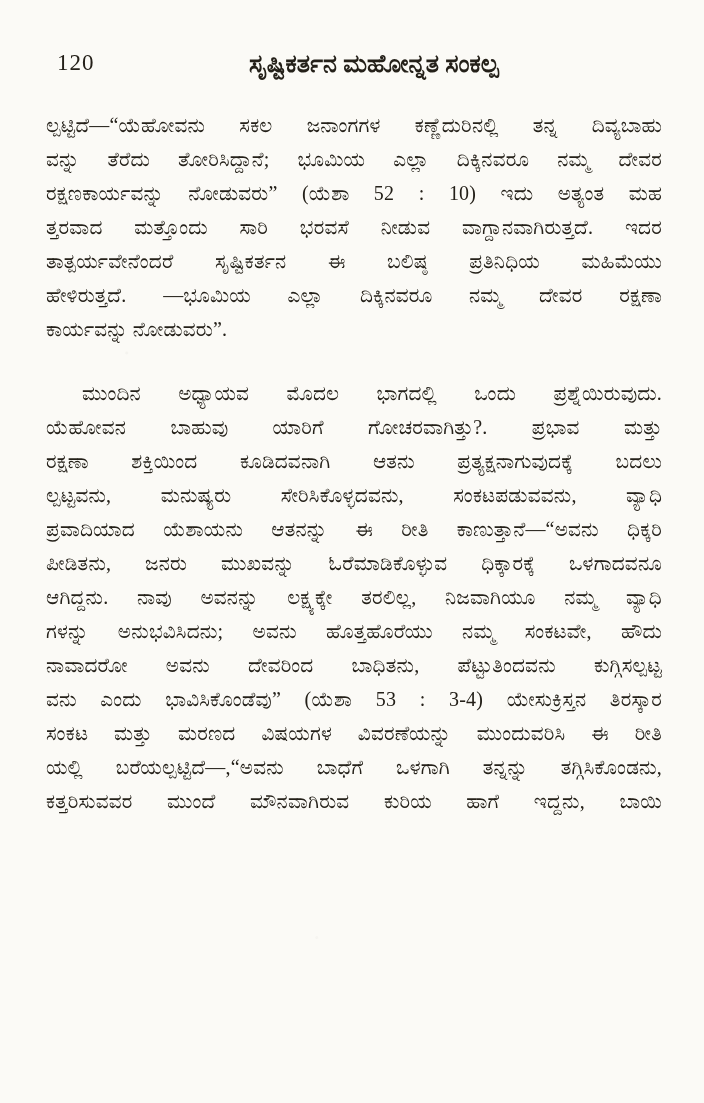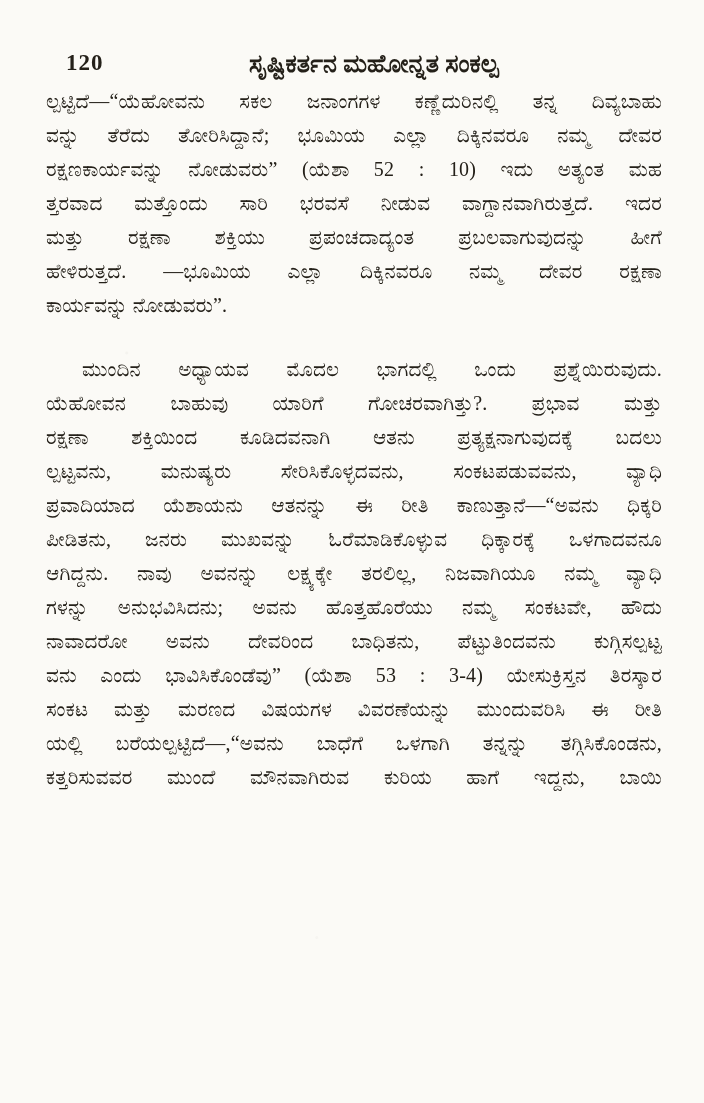--- a/index.html
+++ b/index.html
@@ -27,33 +27,34 @@
     left: 46px;
     top: 50px;
     width: 616px;
   }
   .header {
     position: relative;
     height: 34px;
   }
   .pagenum {
     position: absolute;
-    left: 20px;
+    left: 11px;
     top: 0;
     font-size: 23px;
-    font-weight: bold;
+    font-weight: normal;
     letter-spacing: 1px;
   }
   .title {
     text-align: center;
     font-size: 25px;
     font-weight: 600;
     padding-left: 40px;
   }
   .body {
+    margin-top: 24px;
     font-size: 20px;
     line-height: 34px;
     letter-spacing: 0.2px;
   }
   .para { margin: 0; }
   .para + .para { margin-top: 30px; }
   .line {
     text-align: justify;
     text-align-last: justify;
     white-space: normal;
@@ -75,21 +76,21 @@
     <div class="header">
       <span class="pagenum">120</span>
       <div class="title">ಸೃಷ್ಟಿಕರ್ತನ ಮಹೋನ್ನತ ಸಂಕಲ್ಪ</div>
     </div>
     <div class="body">
         <div class="para">
           <div class="line">ಲ್ಪಟ್ಟಿದೆ—“ಯೆಹೋವನು ಸಕಲ ಜನಾಂಗಗಳ ಕಣ್ಣೆದುರಿನಲ್ಲಿ ತನ್ನ ದಿವ್ಯಬಾಹು</div>
           <div class="line">ವನ್ನು ತೆರೆದು ತೋರಿಸಿದ್ದಾನೆ; ಭೂಮಿಯ ಎಲ್ಲಾ ದಿಕ್ಕಿನವರೂ ನಮ್ಮ ದೇವರ</div>
           <div class="line">ರಕ್ಷಣಕಾರ್ಯವನ್ನು ನೋಡುವರು” (ಯೆಶಾ 52 : 10) ಇದು ಅತ್ಯಂತ ಮಹ</div>
           <div class="line">ತ್ತರವಾದ ಮತ್ತೊಂದು ಸಾರಿ ಭರವಸೆ ನೀಡುವ ವಾಗ್ದಾನವಾಗಿರುತ್ತದೆ. ಇದರ</div>
-          <div class="line">ಮತ್ತು ರಕ್ಷಣಾ ಶಕ್ತಿಯು ಪ್ರಪಂಚದಾದ್ಯಂತ ಪ್ರಬಲವಾಗುವುದನ್ನು ಹೀಗೆ</div>
+          <div class="line">ತಾತ್ಪರ್ಯವೇನೆಂದರೆ ಸೃಷ್ಟಿಕರ್ತನ ಈ ಬಲಿಷ್ಠ ಪ್ರತಿನಿಧಿಯ ಮಹಿಮೆಯು</div>
           <div class="line">ಹೇಳಿರುತ್ತದೆ. —ಭೂಮಿಯ ಎಲ್ಲಾ ದಿಕ್ಕಿನವರೂ ನಮ್ಮ ದೇವರ ರಕ್ಷಣಾ</div>
           <div class="line last">ಕಾರ್ಯವನ್ನು ನೋಡುವರು”.</div>
         </div>
         <div class="para indent">
           <div class="line">ಮುಂದಿನ ಅಧ್ಯಾಯವ ಮೊದಲ ಭಾಗದಲ್ಲಿ ಒಂದು ಪ್ರಶ್ನೆಯಿರುವುದು.</div>
           <div class="line">ಯೆಹೋವನ ಬಾಹುವು ಯಾರಿಗೆ ಗೋಚರವಾಗಿತ್ತು?. ಪ್ರಭಾವ ಮತ್ತು</div>
           <div class="line">ರಕ್ಷಣಾ ಶಕ್ತಿಯಿಂದ ಕೂಡಿದವನಾಗಿ ಆತನು ಪ್ರತ್ಯಕ್ಷನಾಗುವುದಕ್ಕೆ ಬದಲು</div>
           <div class="line">ಲ್ಪಟ್ಟವನು, ಮನುಷ್ಯರು ಸೇರಿಸಿಕೊಳ್ಳದವನು, ಸಂಕಟಪಡುವವನು, ವ್ಯಾಧಿ</div>
           <div class="line">ಪ್ರವಾದಿಯಾದ ಯೆಶಾಯನು ಆತನನ್ನು ಈ ರೀತಿ ಕಾಣುತ್ತಾನೆ—“ಅವನು ಧಿಕ್ಕರಿ</div>
           <div class="line">ಪೀಡಿತನು, ಜನರು ಮುಖವನ್ನು ಓರೆಮಾಡಿಕೊಳ್ಳುವ ಧಿಕ್ಕಾರಕ್ಕೆ ಒಳಗಾದವನೂ</div>

